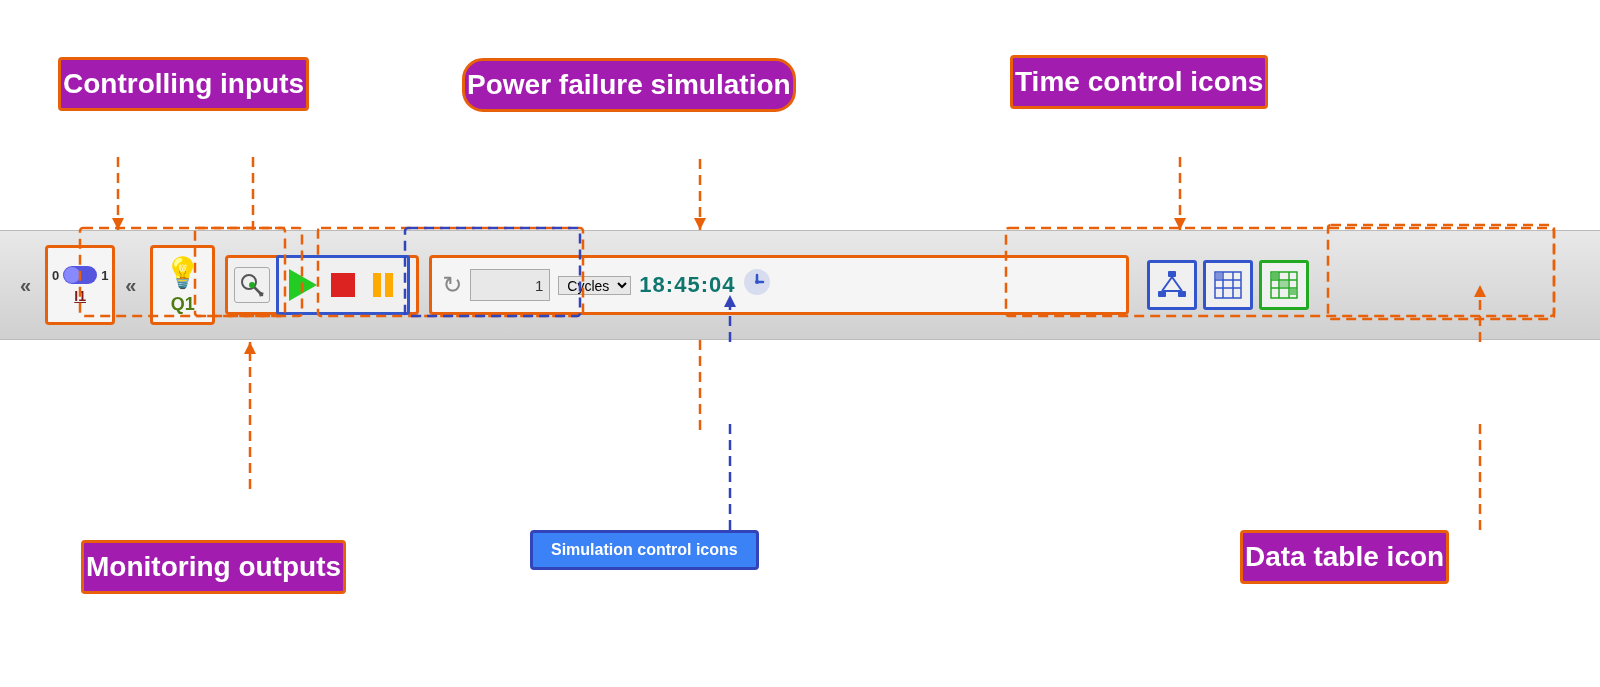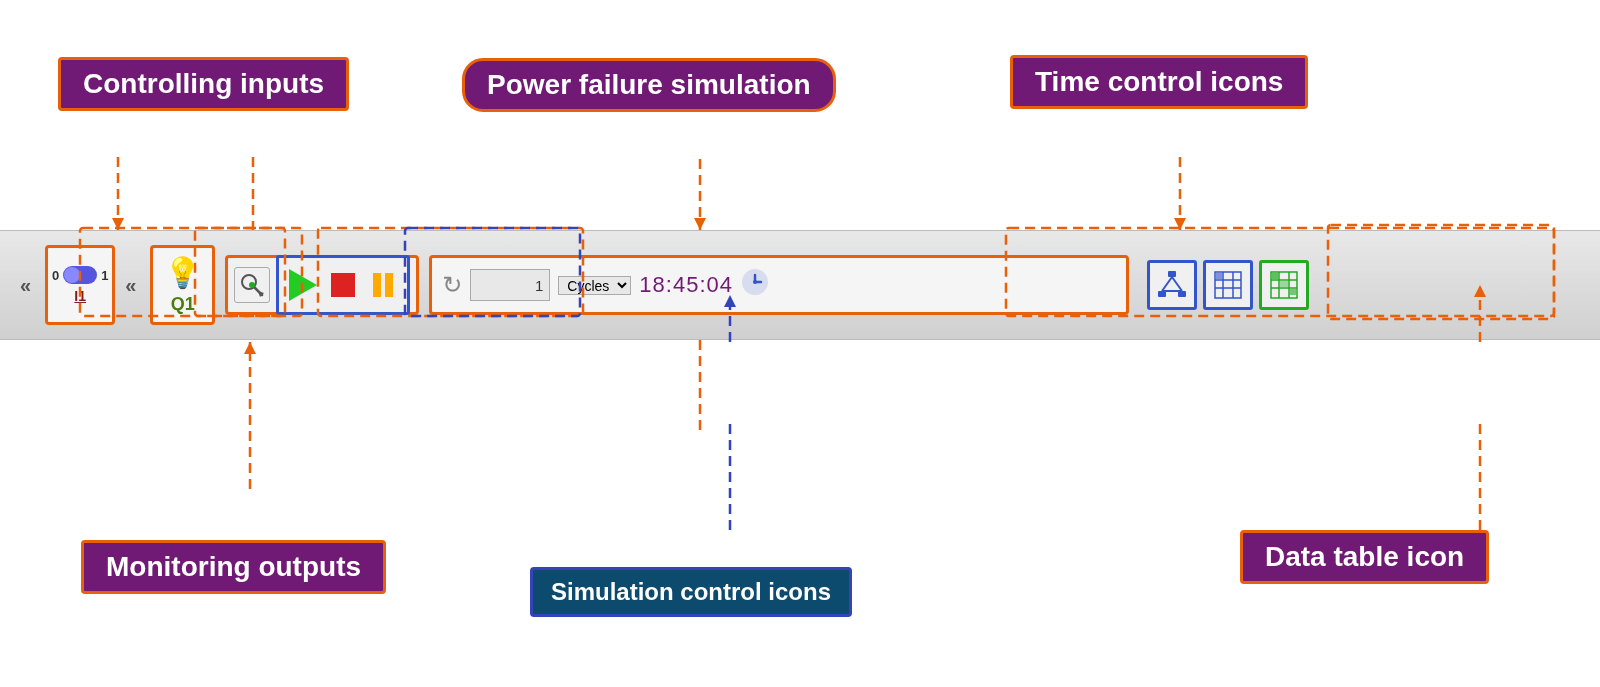--- a/index.html
+++ b/index.html
@@ -182,22 +182,22 @@
       height: 19px;
       border: 1px solid #aaa;
       background: #e8e8e8;
       font-size: 14px;
       padding: 0 4px;
       cursor: pointer;
     }
 
     .time-display {
       font-size: 22px;
-      font-weight: normal;
-      color: #701a75;
+      font-weight: bold;
+      color: #0f766e;
       letter-spacing: 1px;
     }
 
     
     .right-icons-group {
       display: flex;
       align-items: center;
       gap: 6px;
       margin-left: 8px;
     }
@@ -211,42 +211,41 @@
       display: flex;
       align-items: center;
       justify-content: center;
       cursor: pointer;
       font-size: 20px;
     }
 
     
     .label-box-orange {
       position: absolute;
-      background: #701a75;
+      background: #a21caf;
       border: 3px solid #e8610a;
       border-radius: 4px;
-      padding: 8px 22px;
+      padding: 8px 2px;
       color: white;
       font-size: 28px;
       font-weight: bold;
       white-space: nowrap;
     }
 
     
     .label-box-blue {
       position: absolute;
-      background: #0c4a6e;
+      background: #3b82f6;
       border: 3px solid #3344bb;
       border-radius: 4px;
       padding: 8px 18px;
       color: white;
-      font-size: 24px;
+      font-size: 16px;
       font-weight: bold;
       white-space: nowrap;
-      margin-top: 37px;
     }
 
     
     .connector-svg {
       position: absolute;
       top: 0;
       left: 0;
       width: 1600px;
       height: 687px;
       pointer-events: none;

